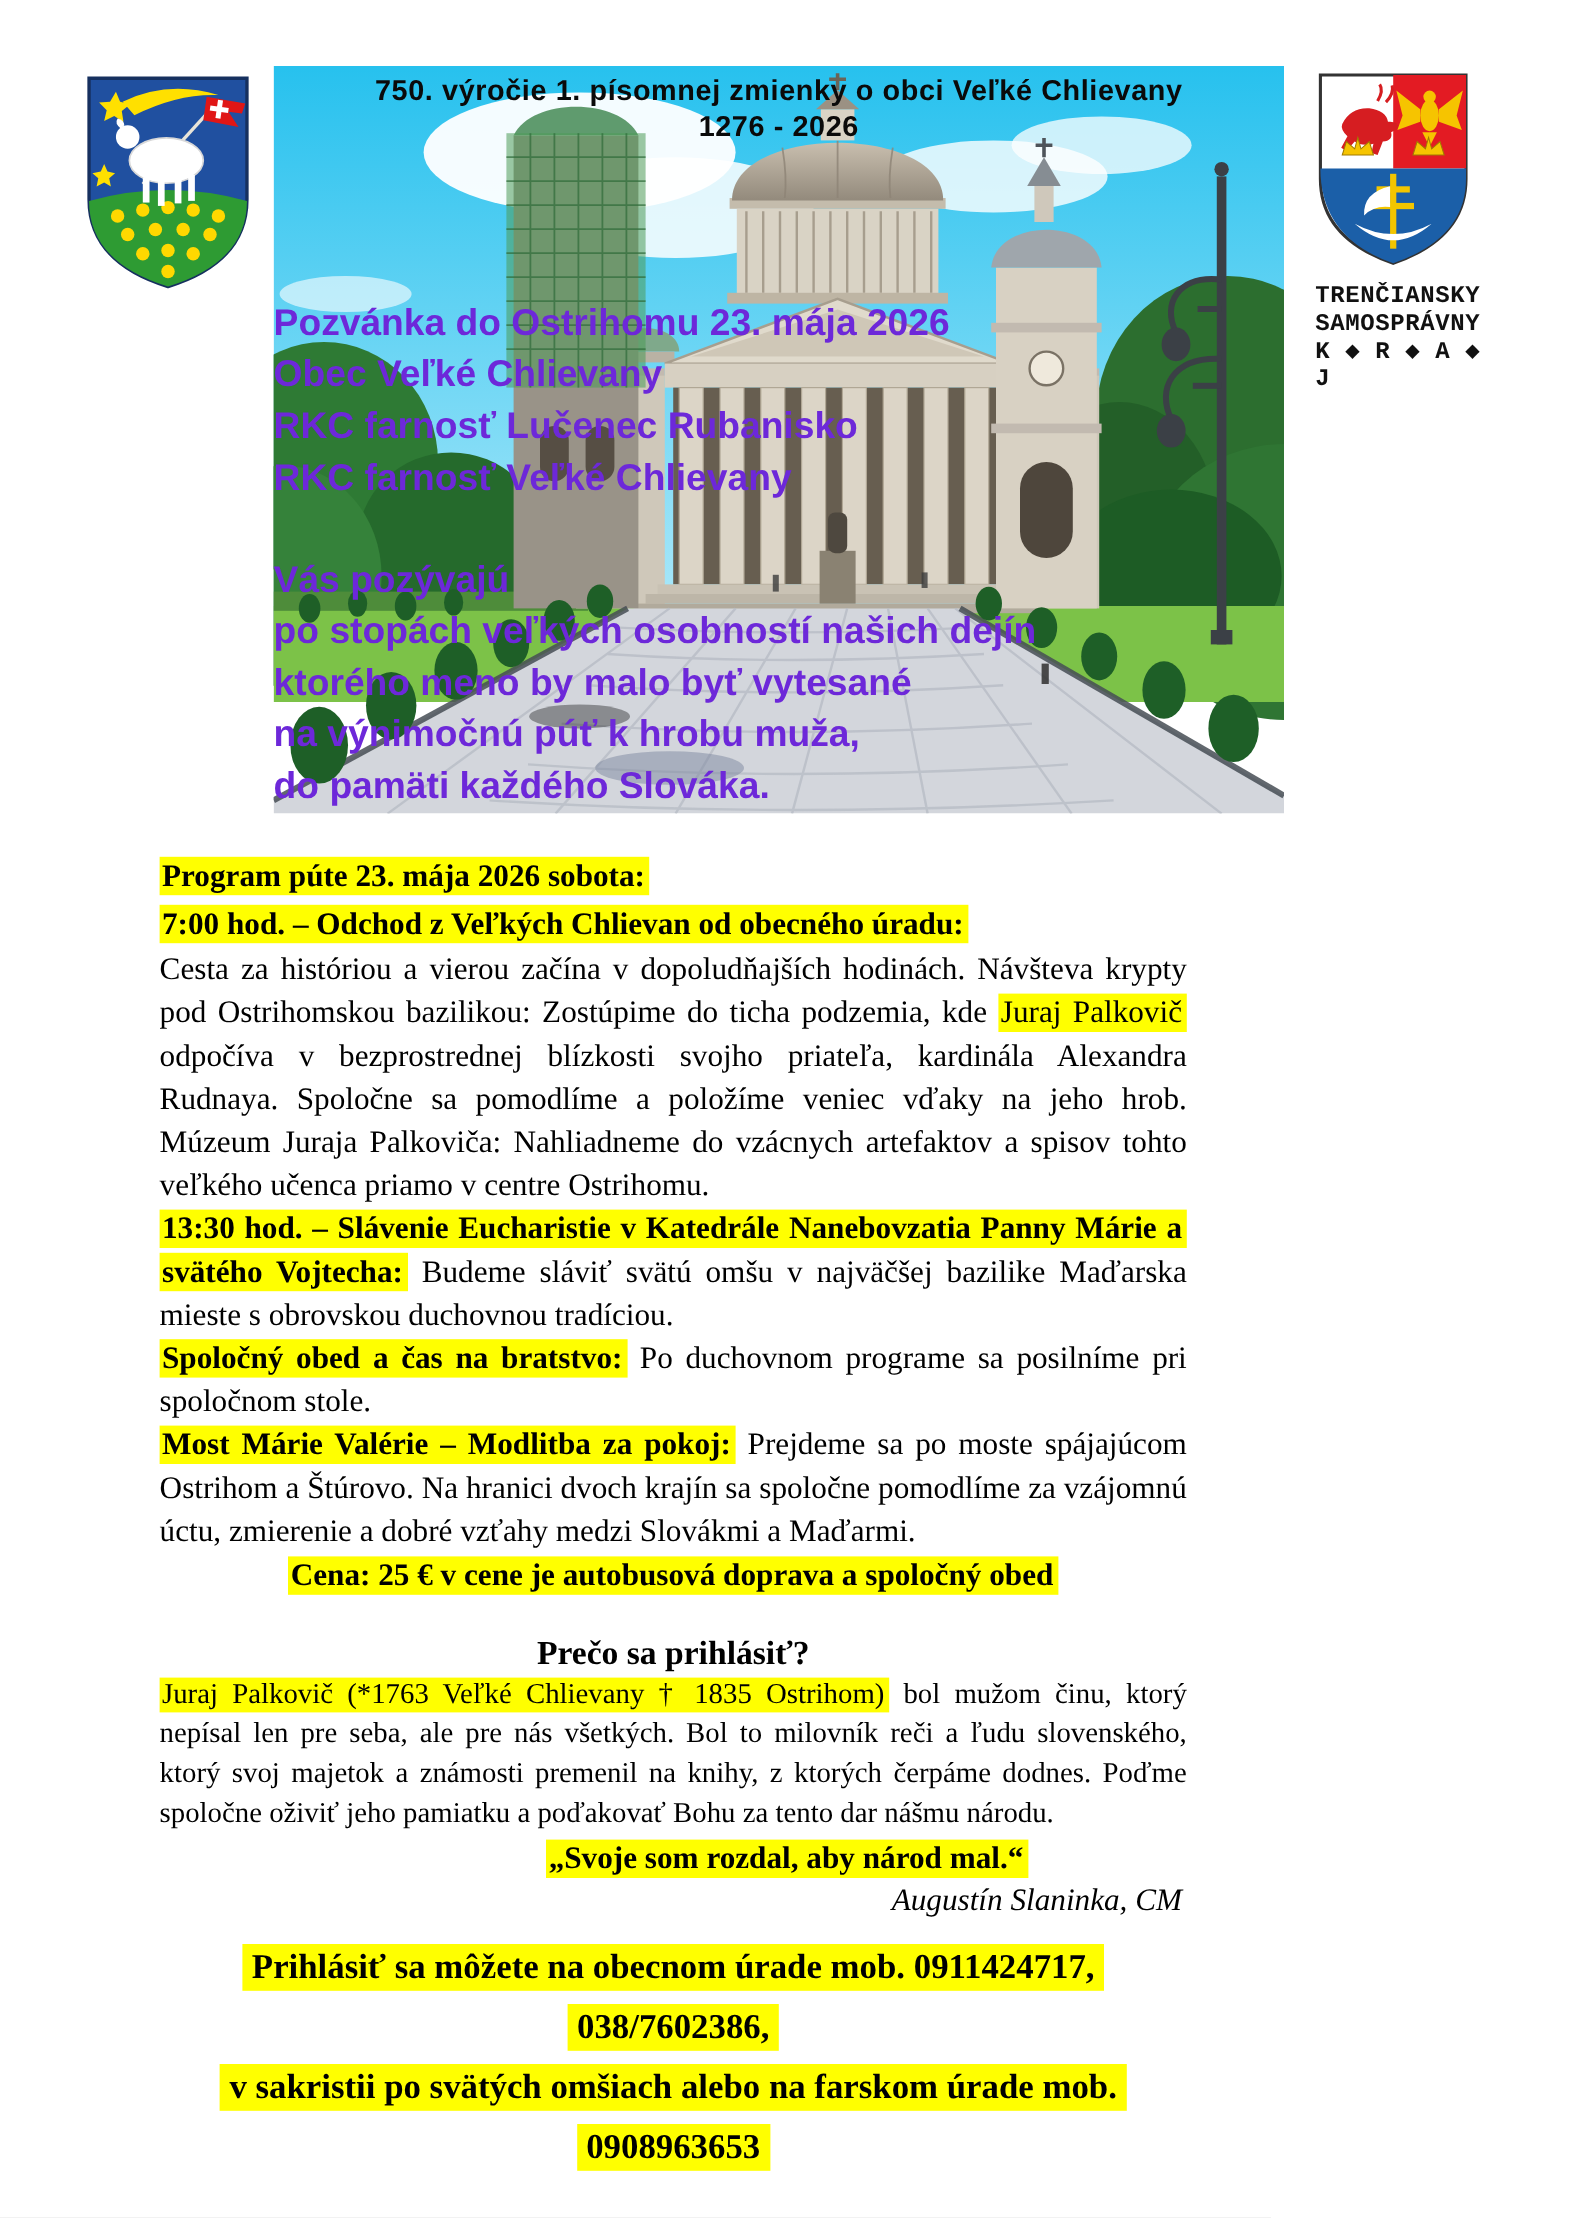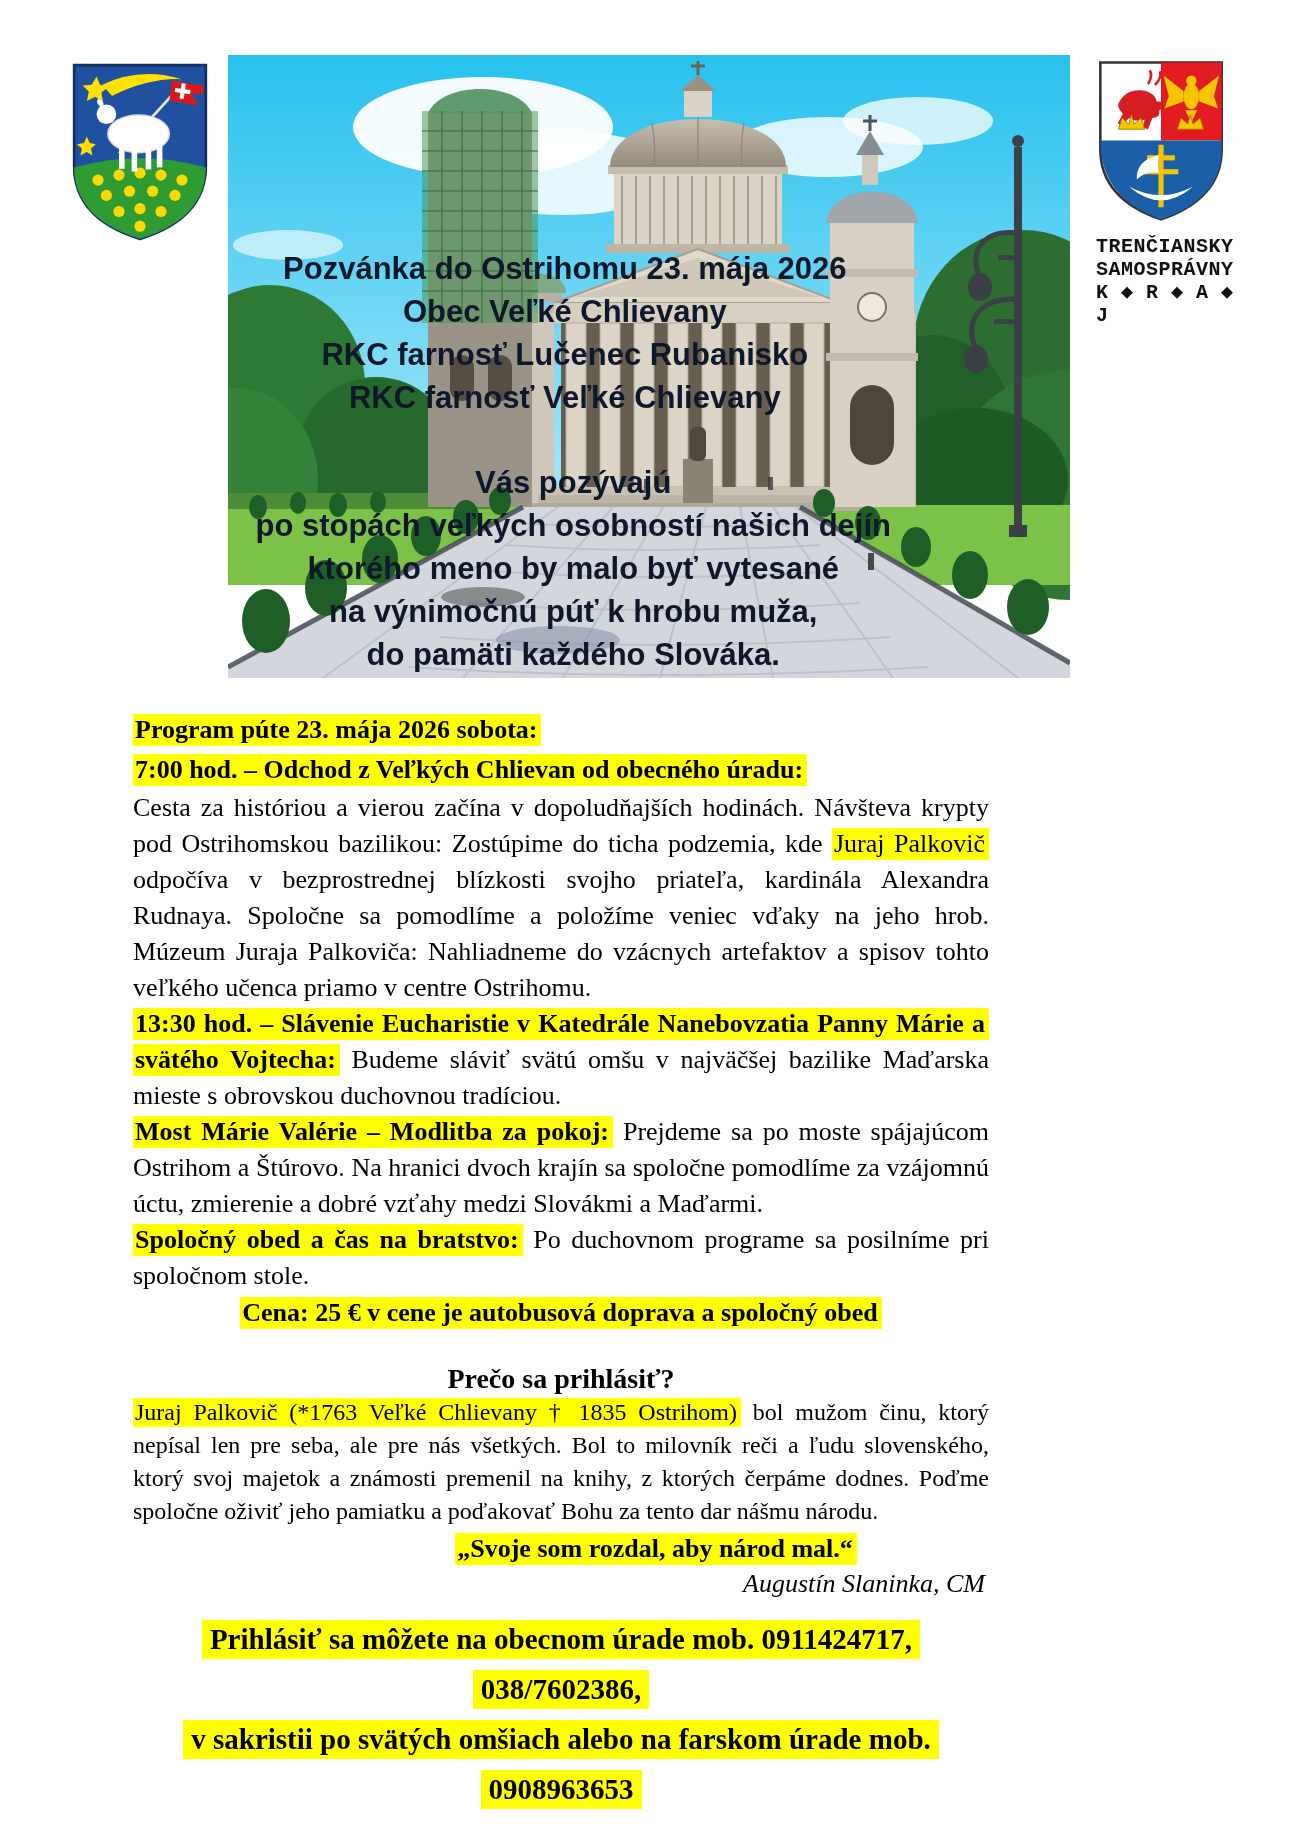--- a/index.html
+++ b/index.html
@@ -5,21 +5,21 @@
   html,body{margin:0;padding:0;background:#e8e8e8;}
   .page{position:relative;width:1315px;height:1848px;background:#ffffff;margin:0 auto;overflow:hidden;
         font-family:"Liberation Serif","DejaVu Serif",serif;color:#000;}
   
   .arms-left{position:absolute;left:70px;top:56px;width:140px;height:192px;}
   .photo{position:absolute;left:228px;top:55px;width:842px;height:623px;}
   .photo svg.bg{position:absolute;left:0;top:0;width:100%;height:100%;}
   .photo-title{position:absolute;left:0;top:6px;width:100%;text-align:center;
                font-family:"Liberation Sans","DejaVu Sans",sans-serif;font-weight:bold;
                font-size:24px;line-height:30px;color:#0a0a0a;letter-spacing:.5px;}
-  .overlay{position:absolute;text-align:center;color:#0f172a;
+  .overlay{position:absolute;text-align:left;color:#6d28d9;
            font-family:"Liberation Sans","DejaVu Sans",sans-serif;font-weight:bold;}
   .overlay.invite{left:0;top:192px;width:80%;font-size:31px;line-height:43px;}
   .overlay.mission{left:0;top:406px;width:82%;font-size:31px;line-height:43px;}
   .region{position:absolute;left:1096px;top:58px;width:150px;}
   .tsk{margin-top:8px;font-family:"Liberation Mono","DejaVu Sans Mono","DejaVu Sans",monospace;
        font-weight:bold;font-size:20px;line-height:23px;color:#111;text-align:left;letter-spacing:.5px;}
   
   .content{position:absolute;left:133px;top:710px;width:856px;font-size:26px;}
   .hline{line-height:40px;}
   .hl{background:#ffff00;box-decoration-break:clone;-webkit-box-decoration-break:clone;padding:1px 4px 2px 2px;margin-top:40px;}
@@ -261,20 +261,24 @@
         <path d="M790,178 C754,174 740,198 752,222" fill="none" stroke-width="5"></path>
         <ellipse cx="752" cy="232" rx="12" ry="14" stroke="none"></ellipse>
         <path d="M790,244 C748,242 736,270 748,294" fill="none" stroke-width="5"></path>
         <ellipse cx="748" cy="304" rx="12" ry="14" stroke="none"></ellipse>
         <rect x="770" y="200" width="20" height="5" stroke="none"></rect>
         <rect x="766" y="264" width="24" height="5" stroke="none"></rect>
       </g>
       <rect x="640" y="498" width="6" height="17" fill="#2f2f2f" opacity="0.85"></rect>
     </svg>
 
+    <div class="photo-title">
+      <div>750. výročie 1. písomnej zmienky o obci Veľké Chlievany</div>
+      <div>1276 - 2026</div>
+    </div>
 
     <div class="overlay invite">
       <div>Pozvánka do Ostrihomu 23. mája 2026</div>
       <div>Obec Veľké Chlievany</div>
       <div>RKC farnosť Lučenec Rubanisko</div>
       <div>RKC farnosť Veľké Chlievany</div>
     </div>
 
     <div class="overlay mission">
       <div>Vás pozývajú</div>
@@ -324,23 +328,23 @@
     <div class="hline">
       <span class="hl bold">Program púte 23. mája 2026 sobota:</span>
     </div>
     <div class="hline">
       <span class="hl bold">7:00 hod. – Odchod z Veľkých Chlievan od obecného úradu:</span>
     </div>
     <p><span>Cesta za históriou a vierou začína v dopoludňajších hodinách. Návšteva krypty pod Ostrihomskou bazilikou: Zostúpime do ticha podzemia, kde </span><span class="hl">Juraj Palkovič</span><span> odpočíva v bezprostrednej blízkosti svojho priateľa, kardinála Alexandra Rudnaya. Spoločne sa pomodlíme a položíme veniec vďaky na jeho hrob. Múzeum Juraja Palkoviča: Nahliadneme do vzácnych artefaktov a spisov tohto veľkého učenca priamo v centre Ostrihomu.</span></p>
 
     <p><span class="hl bold">13:30 hod. – Slávenie Eucharistie v Katedrále Nanebovzatia Panny Márie a svätého Vojtecha:</span><span> Budeme sláviť svätú omšu v najväčšej bazilike Maďarska mieste s obrovskou duchovnou tradíciou.</span></p>
 
+    <p><span class="hl bold">Spoločný obed a čas na bratstvo:</span><span> Po duchovnom programe sa posilníme pri spoločnom stole.</span></p>
+
     <p><span class="hl bold">Most Márie Valérie – Modlitba za pokoj:</span><span> Prejdeme sa po moste spájajúcom Ostrihom a Štúrovo. Na hranici dvoch krajín sa spoločne pomodlíme za vzájomnú úctu, zmierenie a dobré vzťahy medzi Slovákmi a Maďarmi.</span></p>
-
-    <p><span class="hl bold">Spoločný obed a čas na bratstvo:</span><span> Po duchovnom programe sa posilníme pri spoločnom stole.</span></p>
 
     <div class="center price">
       <span class="hl bold">Cena: 25 € v cene je autobusová doprava a spoločný obed</span>
     </div>
 
     <div class="why-head">Prečo sa prihlásiť?</div>
     <p class="why-p"><span class="hl">Juraj Palkovič (*1763 Veľké Chlievany † 1835 Ostrihom)</span><span> bol mužom činu, ktorý nepísal len pre seba, ale pre nás všetkých. Bol to milovník reči a ľudu slovenského, ktorý svoj majetok a známosti premenil na knihy, z ktorých čerpáme dodnes. Poďme spoločne oživiť jeho pamiatku a poďakovať Bohu za tento dar nášmu národu.</span></p>
 
     <div class="quote">
       <span class="hl bold">„Svoje som rozdal, aby národ mal.“</span>

